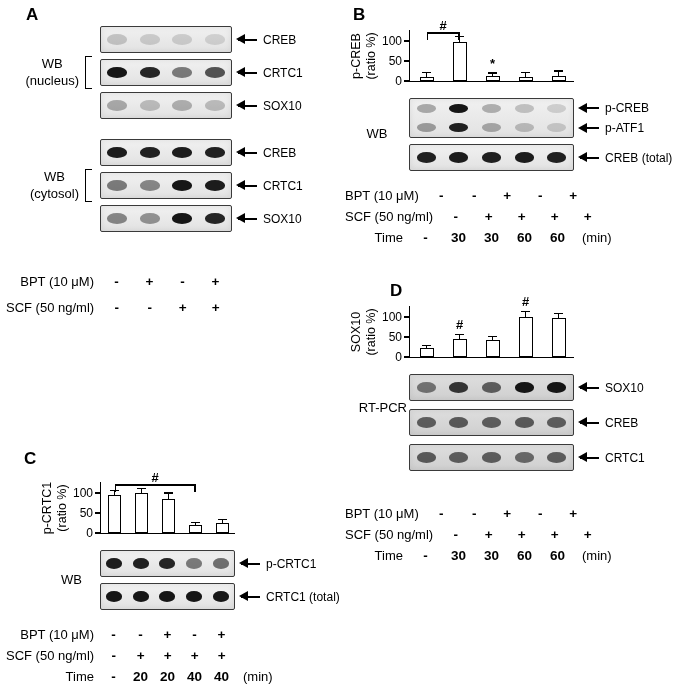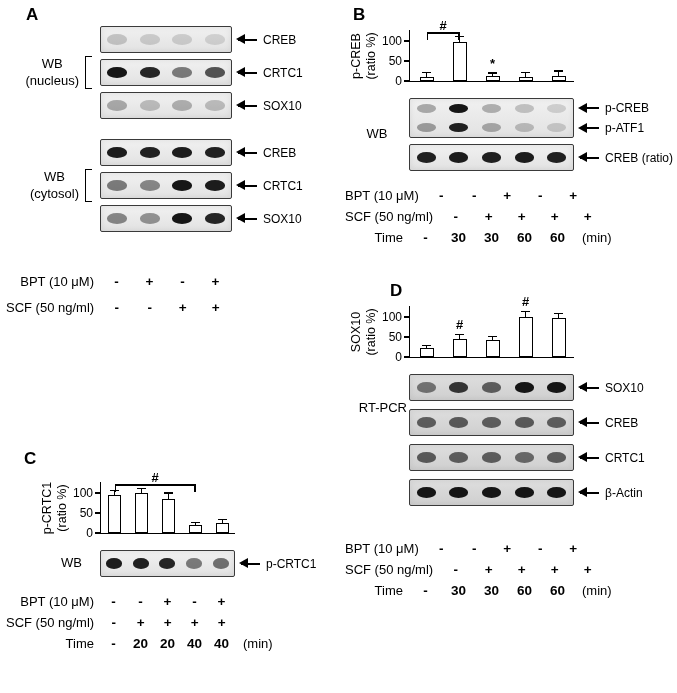--- a/index.html
+++ b/index.html
@@ -249,21 +249,21 @@
         </div>
         <div class="brow">
           <div class="blot w165">
               <div class="band" style="width: 19px; opacity: 0.9;"></div>
               <div class="band" style="width: 19px; opacity: 0.92;"></div>
               <div class="band" style="width: 19px; opacity: 0.9;"></div>
               <div class="band" style="width: 19px; opacity: 0.92;"></div>
               <div class="band" style="width: 19px; opacity: 0.9;"></div>
             </div>
           <div class="arr"></div>
-          <div class="tlabel">CREB (ratio)</div>
+          <div class="tlabel">CREB (total)</div>
         </div>
       </div>
     </div>
 
     <div class="conds mt14">
       <div class="cond">
         <div class="cond-label lbl58">
             <span>BPT (10 μM)</span>
           </div>
         <div class="cells">
@@ -346,20 +346,31 @@
           <div class="blot w135">
               <div class="band" style="width: 16px; opacity: 0.92;"></div>
               <div class="band" style="width: 16px; opacity: 0.9;"></div>
               <div class="band" style="width: 16px; opacity: 0.88;"></div>
               <div class="band" style="width: 16px; opacity: 0.5;"></div>
               <div class="band" style="width: 16px; opacity: 0.55;"></div>
             </div>
           <div class="arr"></div>
           <div class="tlabel">p-CRTC1</div>
         </div>
+        <div class="brow">
+          <div class="blot w135">
+              <div class="band" style="width: 16px; opacity: 0.95;"></div>
+              <div class="band" style="width: 16px; opacity: 0.95;"></div>
+              <div class="band" style="width: 16px; opacity: 0.95;"></div>
+              <div class="band" style="width: 16px; opacity: 0.95;"></div>
+              <div class="band" style="width: 16px; opacity: 0.95;"></div>
+            </div>
+          <div class="arr"></div>
+          <div class="tlabel">CRTC1 (total)</div>
+        </div>
       </div>
     </div>
 
     <div class="conds mt14">
       <div class="cond">
         <div class="cond-label lbl88">
             <span>BPT (10 μM)</span>
           </div>
         <div class="cells">
             <div class="cell" style="width: 27px;">-</div>
@@ -461,31 +472,20 @@
           <div class="blot pcr w165">
               <div class="band" style="width: 19px; opacity: 0.62;"></div>
               <div class="band" style="width: 19px; opacity: 0.6;"></div>
               <div class="band" style="width: 19px; opacity: 0.6;"></div>
               <div class="band" style="width: 19px; opacity: 0.55;"></div>
               <div class="band" style="width: 19px; opacity: 0.6;"></div>
             </div>
           <div class="arr"></div>
           <div class="tlabel">CRTC1</div>
         </div>
-        <div class="brow">
-          <div class="blot pcr w165">
-              <div class="band" style="width: 19px; opacity: 0.95;"></div>
-              <div class="band" style="width: 19px; opacity: 0.95;"></div>
-              <div class="band" style="width: 19px; opacity: 0.95;"></div>
-              <div class="band" style="width: 19px; opacity: 0.95;"></div>
-              <div class="band" style="width: 19px; opacity: 0.95;"></div>
-            </div>
-          <div class="arr"></div>
-          <div class="tlabel">β-Actin</div>
-        </div>
       </div>
     </div>
 
     <div class="conds mt32">
       <div class="cond">
         <div class="cond-label lbl58">
             <span>BPT (10 μM)</span>
           </div>
         <div class="cells">
             <div class="cell" style="width: 33px;">-</div>

